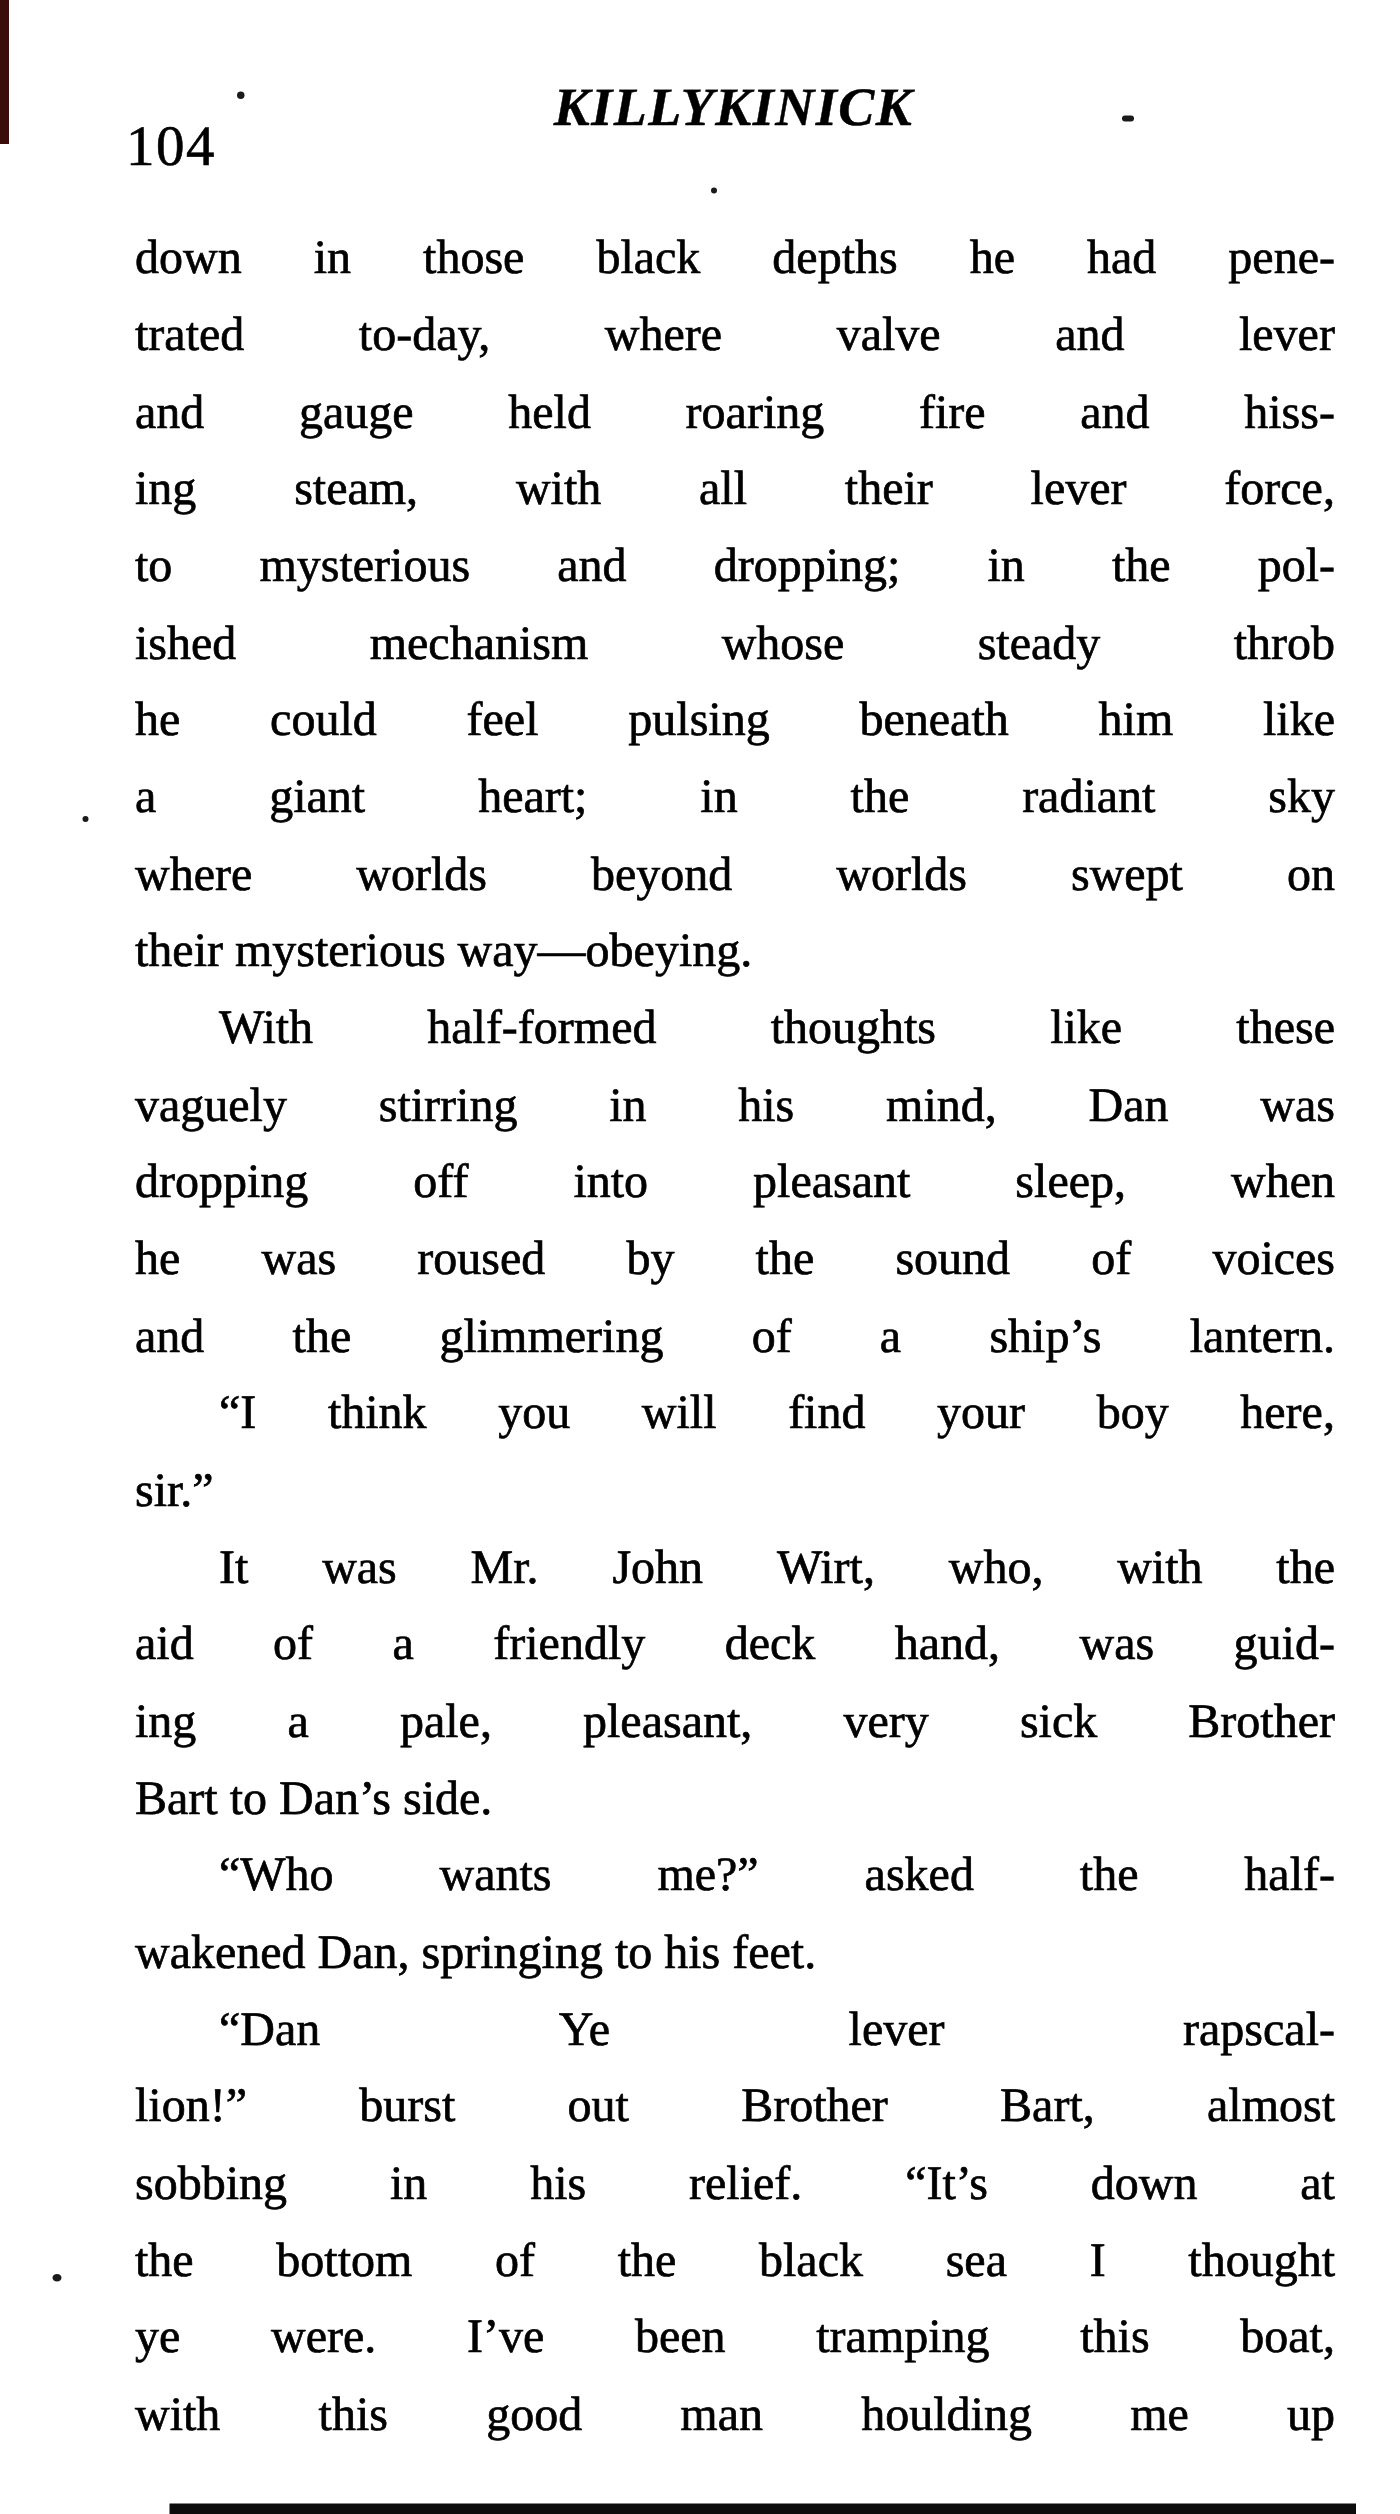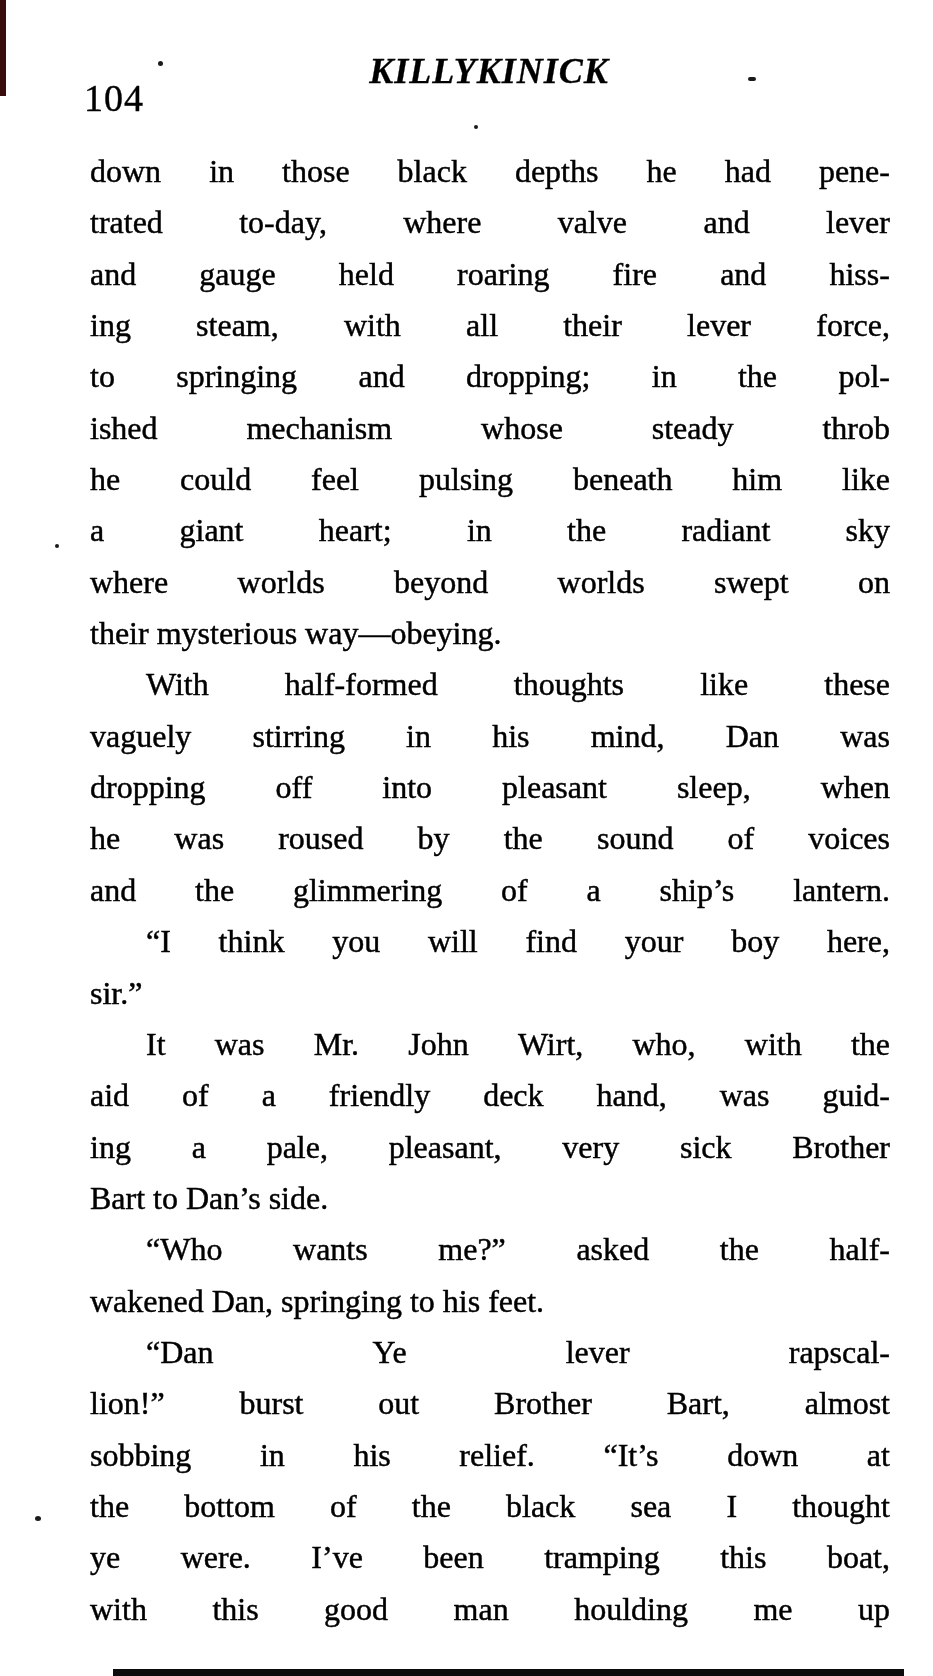--- a/index.html
+++ b/index.html
@@ -120,21 +120,21 @@
         <span>ing</span>
         <span>steam,</span>
         <span>with</span>
         <span>all</span>
         <span>their</span>
         <span>lever</span>
         <span>force,</span>
       </div>
       <div class="line justify">
         <span>to</span>
-        <span>springing</span>
+        <span>mysterious</span>
         <span>and</span>
         <span>dropping;</span>
         <span>in</span>
         <span>the</span>
         <span>pol-</span>
       </div>
       <div class="line justify">
         <span>ished</span>
         <span>mechanism</span>
         <span>whose</span>

